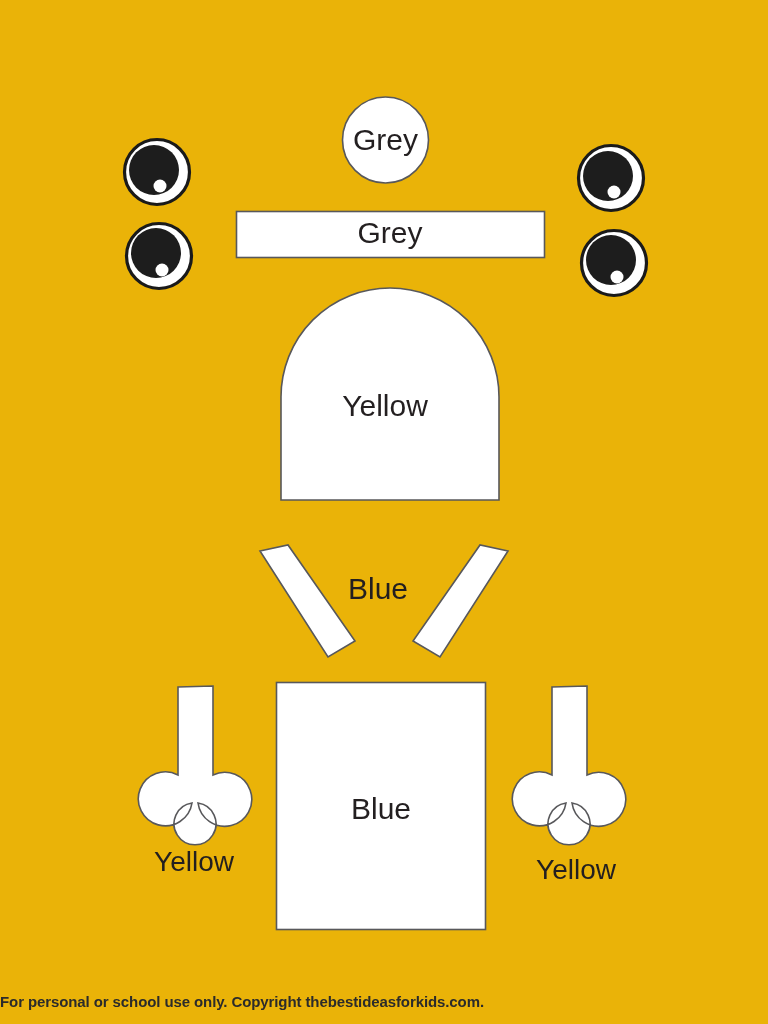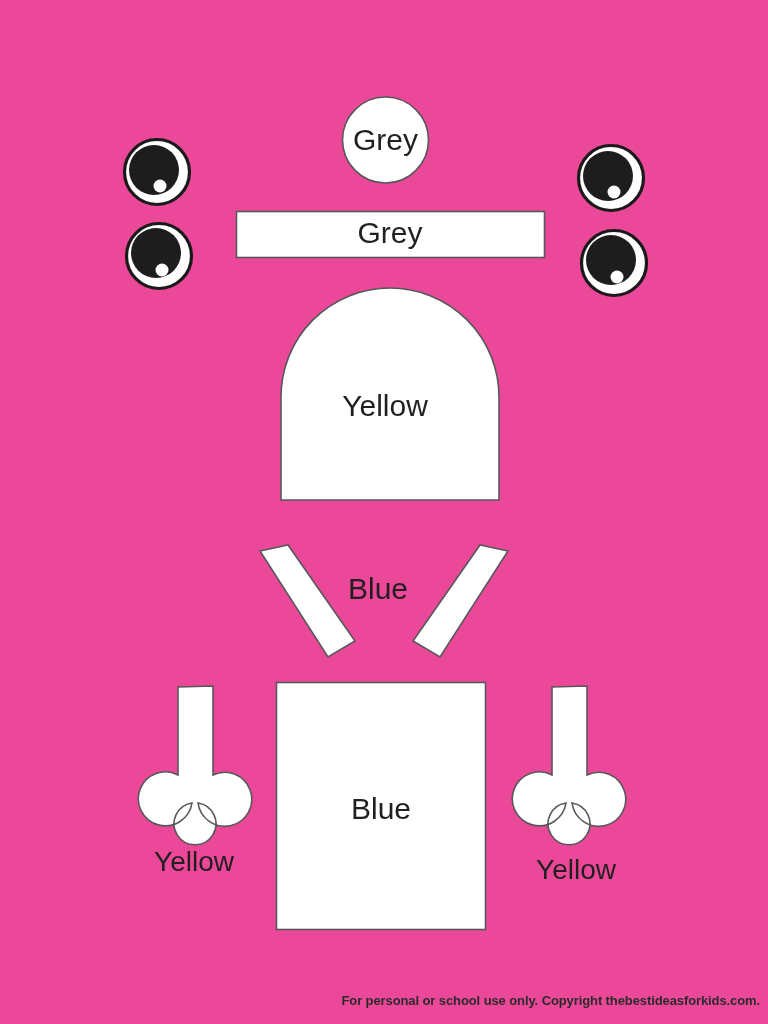--- a/index.html
+++ b/index.html
@@ -12,21 +12,21 @@
     width: 768px;
     height: 1024px;
     overflow: hidden;
     font-family: "Liberation Sans", sans-serif;
     color: #1a1a1a;
   }
   #page {
     position: relative;
     width: 768px;
     height: 1024px;
-    background: #ec4899;
+    background: #eab308;
   }
   #craft-svg {
     position: absolute;
     left: 0;
     top: 0;
     width: 768px;
     height: 1024px;
     display: block;
   }
   .shape-outline {
@@ -53,25 +53,25 @@
     fill: #231f20;
     text-anchor: middle;
     dominant-baseline: middle;
   }
   .label-text.small {
     font-size: 28px;
   }
   .footer {
     position: absolute;
     left: 0;
-    right: 8px;
+    right: 0;
     top: 993px;
-    text-align: right;
+    text-align: left;
     font-family: "Liberation Sans", sans-serif;
-    font-size: 13px;
+    font-size: 15px;
     font-weight: bold;
     color: #2b2b2b;
     letter-spacing: -0.1px;
   }
 </style>
 </head>
 <body>
 
 <div id="page">
 

